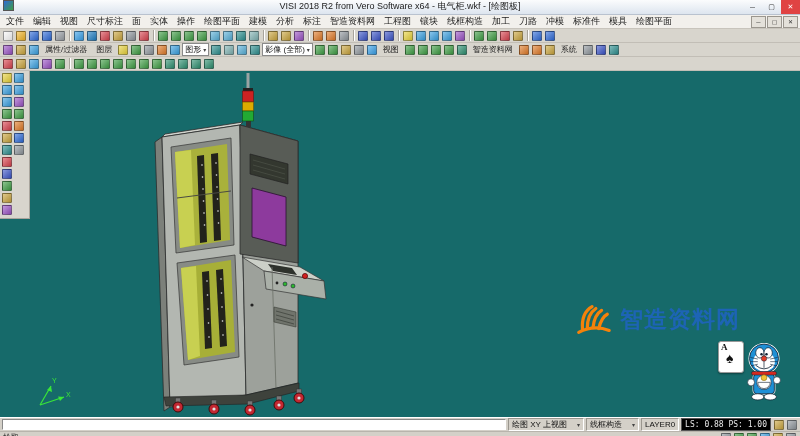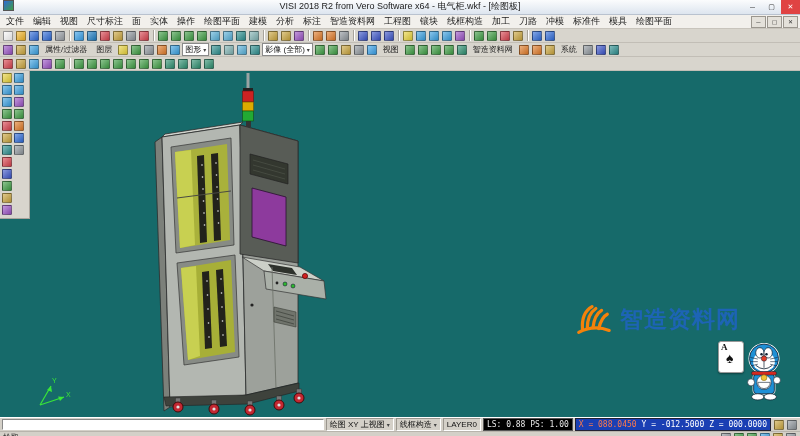--- a/index.html
+++ b/index.html
@@ -57,21 +57,21 @@
                 box-shadow:0 1px 2px rgba(0,0,0,.4);font-family:"Liberation Serif",serif;}
   .card-rank{position:absolute;left:2px;top:0;font-size:9px;font-weight:bold;color:#111;}
   .card-suit{position:absolute;left:7px;top:9px;font-size:14px;color:#111;}
   .doraemon{position:absolute;left:744px;top:272px;z-index:3;}
 
   
   .status-a{height:13px;background:#d4d0c8;border-top:1px solid #fff;display:flex;align-items:center;
             gap:2px;font-size:8px;padding:0 2px;color:#111;}
   .cmd-input{flex:1;height:9px;font-size:8px;border:1px solid;border-color:#888 #fff #fff #888;
              background:#fff;padding:0 2px;min-width:40px;font-family:"Liberation Sans",sans-serif;}
-  .seg{height:11px;display:flex;align-items:center;gap:2px;border:1px solid;
+  .seg{height:11px;display:flex;align-items:center;gap:10px;border:1px solid;
        border-color:#9a968e #fff #fff #9a968e;padding:0 3px;white-space:nowrap;background:#d4d0c8;}
   .seg .chev{font-size:6px;color:#444;}
   .seg.dark{background:#000;color:#e8e8e8;border-color:#555;
             font-family:"DejaVu Sans Mono",monospace;}
   .seg.coords{background:var(--coord_bg);color:#fff;border-color:#223;gap:5px;
               font-family:"DejaVu Sans Mono",monospace;}
   .coord-x{color:#ff7a4a;}
   .status-b{height:11px;background:#d4d0c8;border-top:1px solid #b8b4ac;display:flex;
             align-items:center;font-size:8px;padding:0 3px;color:#111;gap:2px;}
   .status-b .right{margin-left:auto;display:inline-flex;gap:1px;}
@@ -657,25 +657,20 @@
     <span class="seg">
       <span>绘图 XY 上视图</span>
       <span class="chev">▾</span>
     </span>
     <span class="seg">
       <span>线框构造</span>
       <span class="chev">▾</span>
     </span>
     <span class="seg">LAYER0</span>
     <span class="seg dark">LS: 0.88  PS: 1.00</span>
-    <span class="seg coords">
-      <span class="coord-x">X = 088.0450</span>
-      <span>Y = -012.5000</span>
-      <span>Z = 000.0000</span>
-    </span>
     <span class="iconrow">
         <span class="tbico">
           <i style="background: linear-gradient(135deg, rgba(255, 255, 255, 0.4), rgba(0, 0, 0, 0.133)), rgb(202, 165, 61);"></i>
         </span>
         <span class="tbico">
           <i style="background: linear-gradient(135deg, rgba(255, 255, 255, 0.4), rgba(0, 0, 0, 0.133)), rgb(143, 150, 156);"></i>
         </span>
       </span>
   </div>
 

